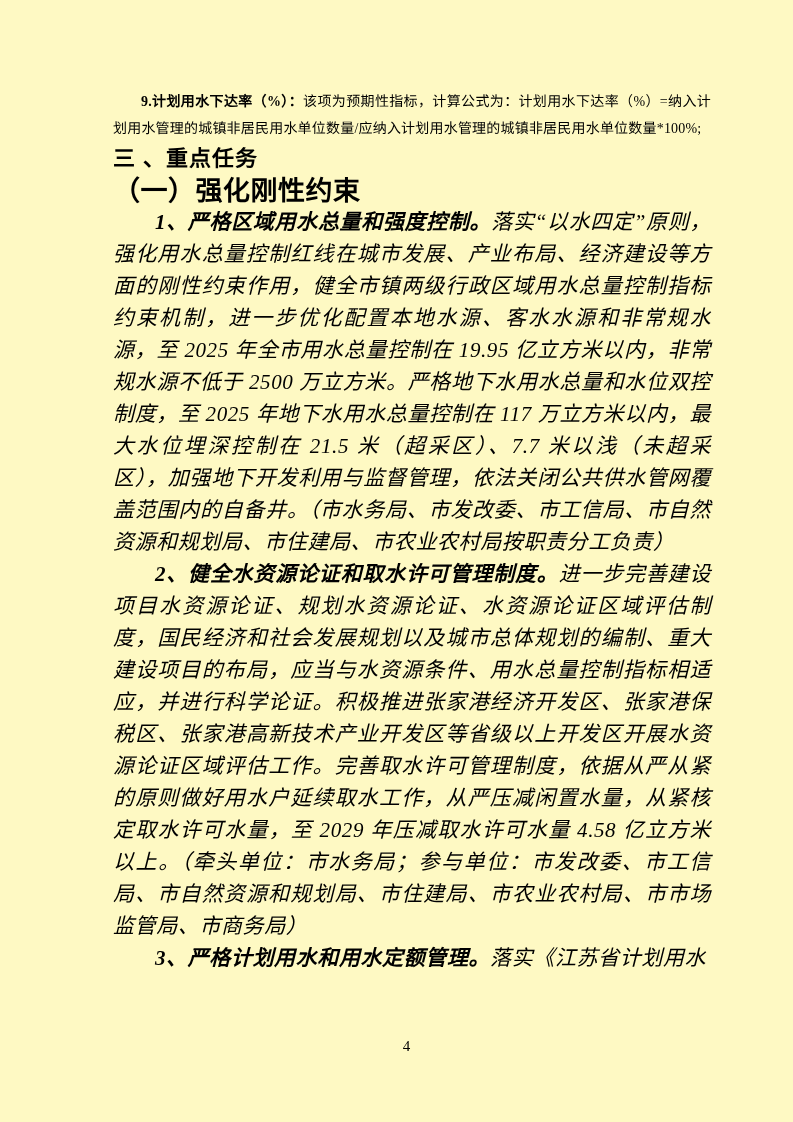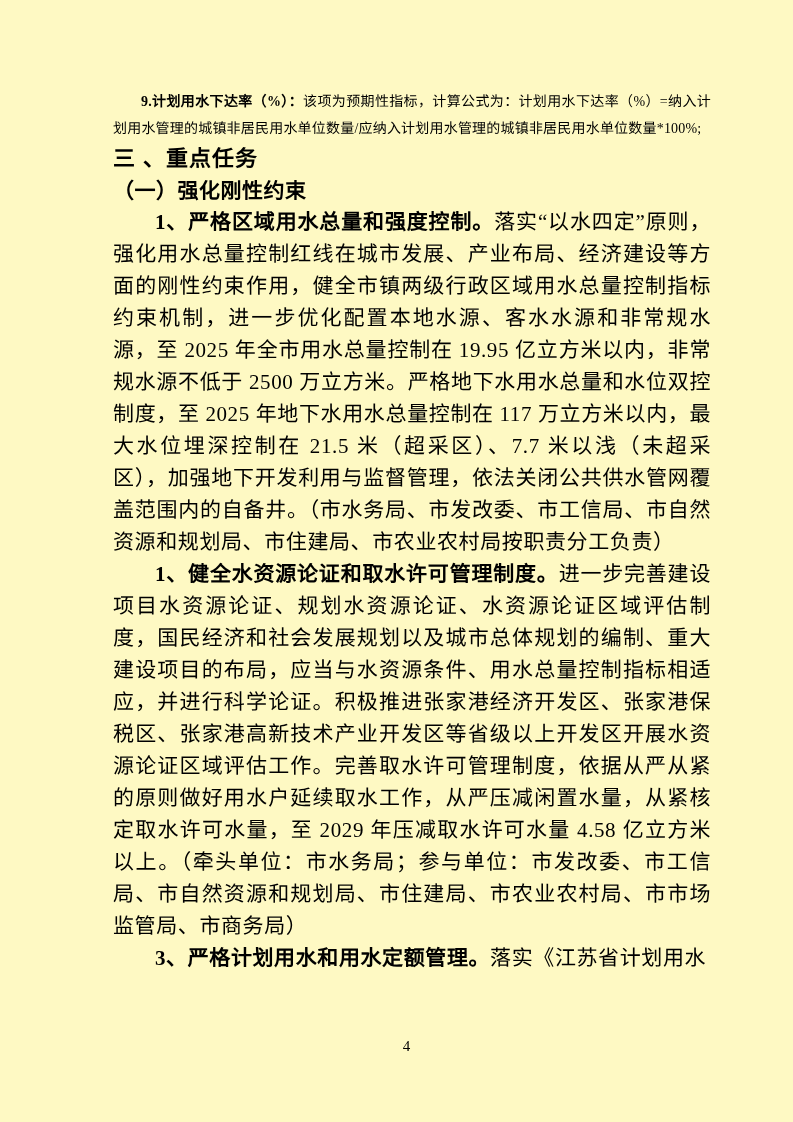--- a/index.html
+++ b/index.html
@@ -40,34 +40,35 @@
     margin: 2px 0 0 0;
     font-size: 22px;
     line-height: 30px;
     font-weight: bold;
     font-family: "Liberation Sans", "DejaVu Sans", sans-serif;
     letter-spacing: 1px;
   }
   
   .subsection-heading {
     margin: 2px 0 0 0;
-    font-size: 21px;
+    font-size: 27px;
     line-height: 30px;
     font-weight: bold;
     font-family: "Liberation Serif", "DejaVu Serif", serif;
     letter-spacing: 0.5px;
   }
   
   .task {
     margin: 0;
     font-size: 21px;
     line-height: 32px;
     text-align: justify;
     text-indent: 2em;
     letter-spacing: 0.6px;
+    font-style: italic;
   }
   .task .lead {
     font-weight: bold;
   }
   .page-number {
     position: absolute;
     left: 0;
     right: 0;
     top: 1036px;
     text-align: center;
@@ -85,20 +86,20 @@
 
     <p class="note"><span class="note-label">9.计划用水下达率（%）：</span><span class="note-text">该项为预期性指标，计算公式为：计划用水下达率（%）=纳入计划用水管理的城镇非居民用水单位数量/应纳入计划用水管理的城镇非居民用水单位数量*100%;</span></p>
 
 
     <h1 class="section-heading">三 、重点任务</h1>
 
     <h2 class="subsection-heading">（一）强化刚性约束</h2>
 
     <p class="task"><span class="lead">1、严格区域用水总量和强度控制。</span><span class="task-body">落实“以水四定”原则，强化用水总量控制红线在城市发展、产业布局、经济建设等方面的刚性约束作用，健全市镇两级行政区域用水总量控制指标约束机制，进一步优化配置本地水源、客水水源和非常规水源，至 2025 年全市用水总量控制在 19.95 亿立方米以内，非常规水源不低于 2500 万立方米。严格地下水用水总量和水位双控制度，至 2025 年地下水用水总量控制在 117 万立方米以内，最大水位埋深控制在 21.5 米（超采区）、7.7 米以浅（未超采区），加强地下开发利用与监督管理，依法关闭公共供水管网覆盖范围内的自备井。（市水务局、市发改委、市工信局、市自然资源和规划局、市住建局、市农业农村局按职责分工负责）</span></p>
 
-    <p class="task"><span class="lead">1、健全水资源论证和取水许可管理制度。</span><span class="task-body">进一步完善建设项目水资源论证、规划水资源论证、水资源论证区域评估制度，国民经济和社会发展规划以及城市总体规划的编制、重大建设项目的布局，应当与水资源条件、用水总量控制指标相适应，并进行科学论证。积极推进张家港经济开发区、张家港保税区、张家港高新技术产业开发区等省级以上开发区开展水资源论证区域评估工作。完善取水许可管理制度，依据从严从紧的原则做好用水户延续取水工作，从严压减闲置水量，从紧核定取水许可水量，至 2029 年压减取水许可水量 4.58 亿立方米以上。（牵头单位：市水务局；参与单位：市发改委、市工信局、市自然资源和规划局、市住建局、市农业农村局、市市场监管局、市商务局）</span></p>
+    <p class="task"><span class="lead">2、健全水资源论证和取水许可管理制度。</span><span class="task-body">进一步完善建设项目水资源论证、规划水资源论证、水资源论证区域评估制度，国民经济和社会发展规划以及城市总体规划的编制、重大建设项目的布局，应当与水资源条件、用水总量控制指标相适应，并进行科学论证。积极推进张家港经济开发区、张家港保税区、张家港高新技术产业开发区等省级以上开发区开展水资源论证区域评估工作。完善取水许可管理制度，依据从严从紧的原则做好用水户延续取水工作，从严压减闲置水量，从紧核定取水许可水量，至 2029 年压减取水许可水量 4.58 亿立方米以上。（牵头单位：市水务局；参与单位：市发改委、市工信局、市自然资源和规划局、市住建局、市农业农村局、市市场监管局、市商务局）</span></p>
 
     <p class="task"><span class="lead">3、严格计划用水和用水定额管理。</span><span class="task-body">落实《江苏省计划用水</span></p>
 
   </div>
 
   <div class="page-number">4</div>
 </div>
 
 </body></html>

